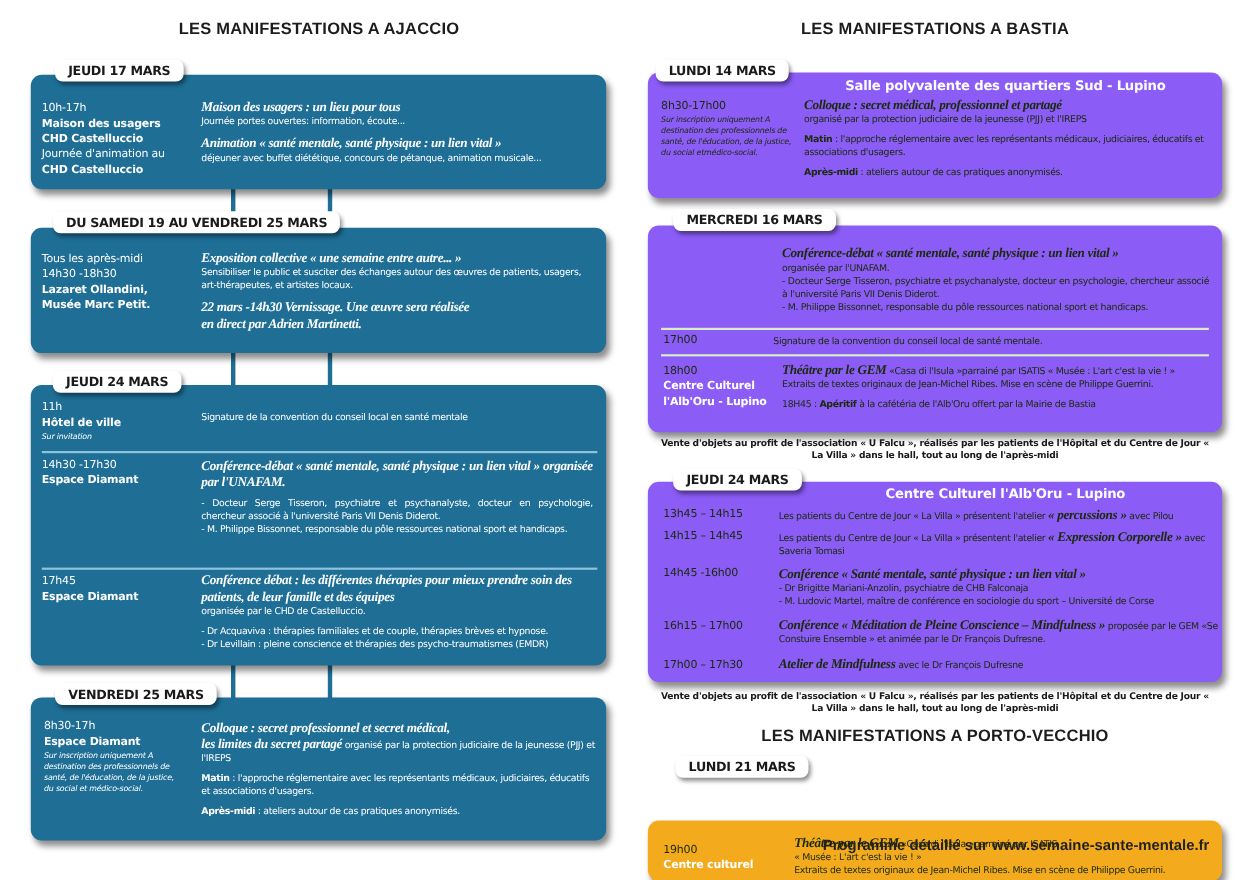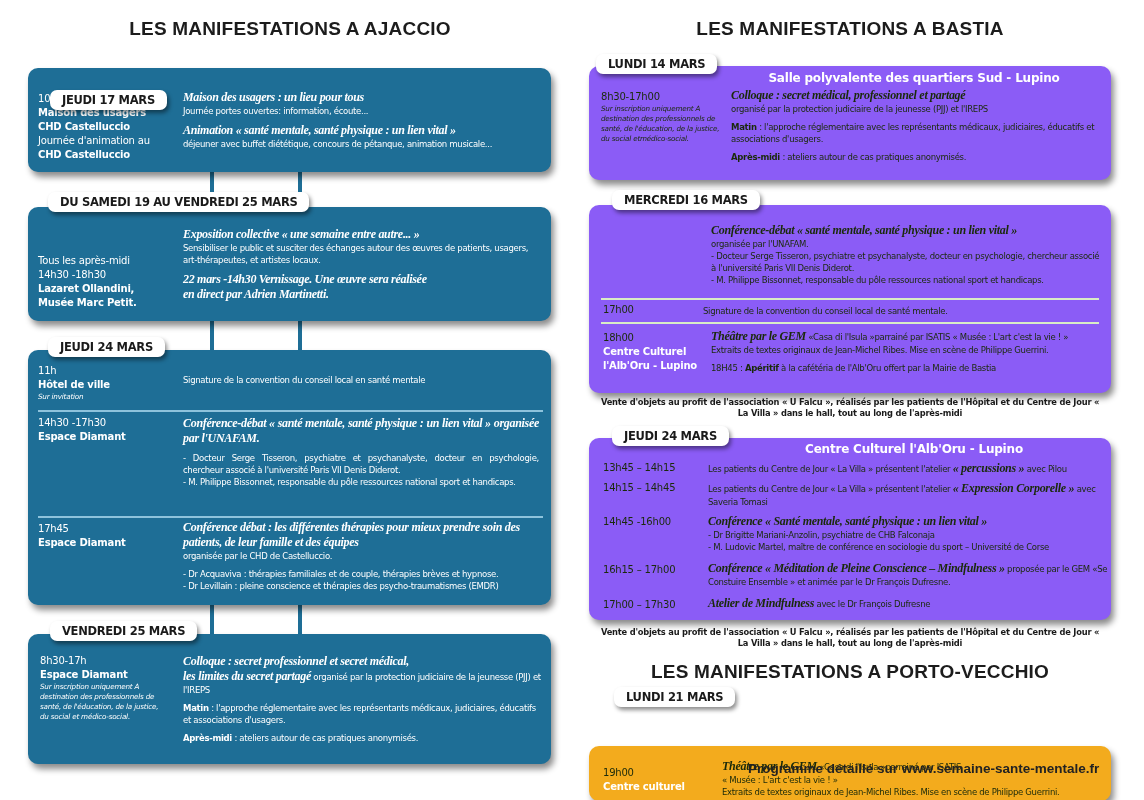--- a/index.html
+++ b/index.html
@@ -2,21 +2,21 @@
 <html><head>
 <meta charset="utf-8">
 <style>
   * { box-sizing: border-box; margin: 0; padding: 0; }
   body {
     width: 1144px; height: 800px; background: #ffffff; position: relative;
     font-family: "DejaVu Sans", sans-serif; overflow: hidden; color: #fff;
   }
   .h-title {
     position: absolute; font-family: "Liberation Sans", sans-serif; font-weight: bold;
-    font-size: 19px; color: #1c1c1c; text-align: center; letter-spacing: 0.2px;
+    font-size: 15px; color: #1c1c1c; text-align: center; letter-spacing: 0.2px;
   }
   .card {
     position: absolute; border-radius: 10px;
     box-shadow: 3px 5px 6px rgba(0,0,0,0.45);
   }
   .blue { background: #1e6e96; }
   .green { background: #8b5cf6; }
   .orange { background: #f3ab1d; }
   .tag {
     position: absolute; background: #fff; color: #1a1a1a; font-weight: bold;
@@ -56,24 +56,24 @@
     <p class="b">CHD Castelluccio</p>
   </div>
   <div class="right" style="left:155px; top:22px; width:360px;">
     <p class="etitle">Maison des usagers : un lieu pour tous</p>
     <p>Journée portes ouvertes: information, écoute...</p>
     <div class="gap"></div>
     <p class="etitle">Animation « santé mentale, santé physique : un lien vital »</p>
     <p>déjeuner avec buffet diététique, concours de pétanque, animation musicale...</p>
   </div>
 </div>
-<div class="tag" style="left:50px; top:54px;margin-top:36px;">JEUDI 17 MARS</div>
+<div class="tag" style="left:50px; top:54px;">JEUDI 17 MARS</div>
 
 <div class="card blue" style="left:28px; top:207px; width:523px; height:114px;">
-  <div class="left" style="left:10px; top:22px; width:140px;margin-top:25px;">
+  <div class="left" style="left:10px; top:22px; width:140px;">
     <p>Tous les après-midi</p>
     <p>14h30 -18h30</p>
     <p class="b">Lazaret Ollandini,</p>
     <p class="b">Musée Marc Petit.</p>
   </div>
   <div class="right" style="left:155px; top:20px; width:360px;">
     <p class="etitle">Exposition collective « une semaine entre autre... »</p>
     <p>Sensibiliser le public et susciter des échanges autour des œuvres de patients, usagers, art-thérapeutes, et artistes locaux.</p>
     <div class="gap"></div>
     <p class="etitle">22 mars -14h30 Vernissage. Une œuvre sera réalisée</p>

